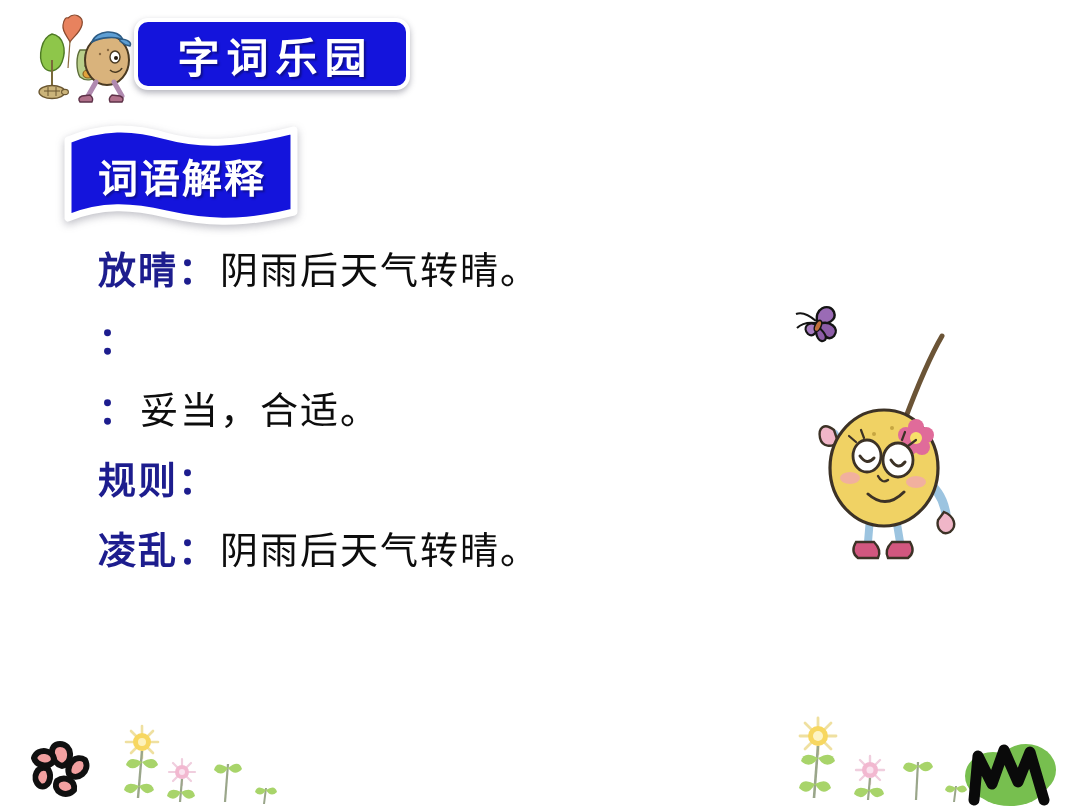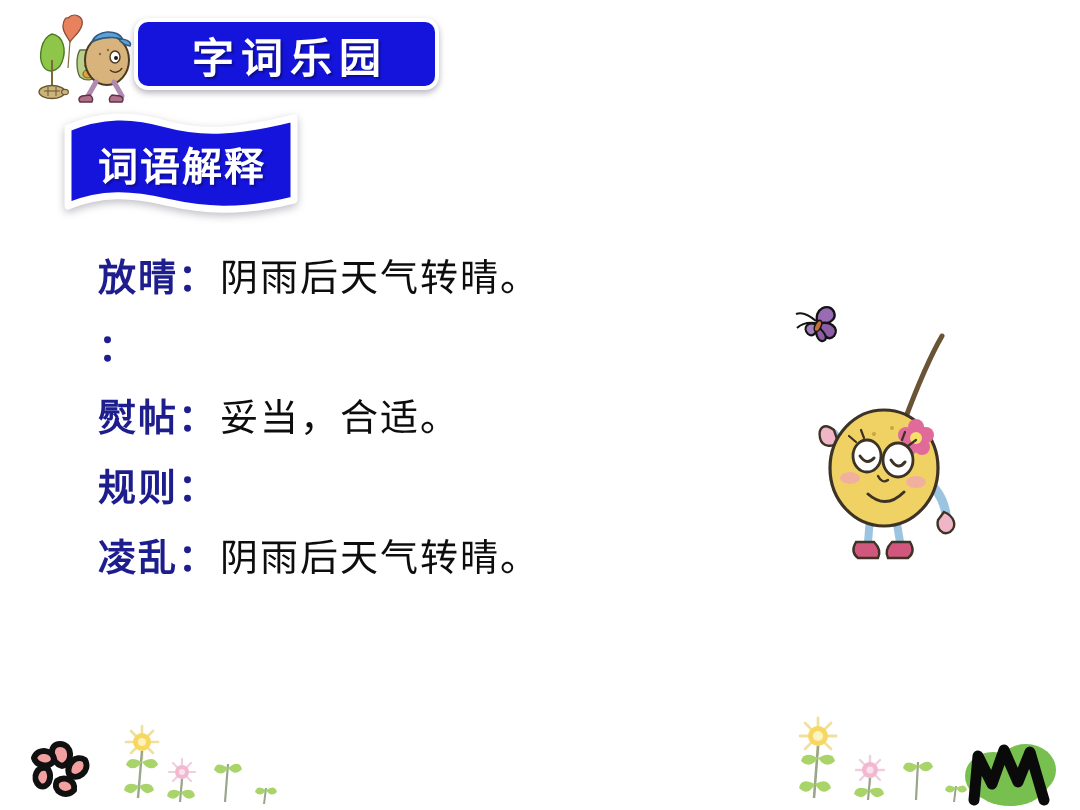--- a/index.html
+++ b/index.html
@@ -28,21 +28,20 @@
     height: 96px;
   }
 
   
   #title-banner {
     position: absolute;
     left: 134px;
     top: 18px;
     width: 276px;
     height: 72px;
-    padding-left: 29px;
   }
   #title-banner .plate {
     position: absolute;
     inset: 0;
     background: #1414dc;
     border: 4px solid #ffffff;
     border-radius: 14px;
     box-shadow: 0 3px 6px rgba(70,70,90,0.40);
     box-sizing: border-box;
   }
@@ -58,21 +57,21 @@
     letter-spacing: 7px;
     text-indent: 7px;
     text-shadow: 2px 2px 2px rgba(0,0,0,0.35);
     font-family: "Liberation Serif", "DejaVu Serif", serif;
   }
 
   
   #subtitle-banner {
     position: absolute;
     left: 62px;
-    top: 112px;
+    top: 124px;
     width: 238px;
     height: 104px;
   }
   #subtitle-banner svg {
     position: absolute;
     inset: 0;
     width: 100%;
     height: 100%;
     filter: drop-shadow(0 3px 4px rgba(70,70,90,0.35));
   }
@@ -95,21 +94,21 @@
 
   
   #vocab-list {
     position: absolute;
     left: 98px;
     top: 232px;
     width: 780px;
   }
   .vocab-row {
     display: flex;
-    align-items: flex-end;
+    align-items: center;
     height: 70px;
     white-space: nowrap;
   }
   .vocab-term {
     color: #1d1d8e;
     font-size: 38px;
     font-weight: bold;
     letter-spacing: 2px;
     font-family: "Liberation Serif", "DejaVu Serif", serif;
   }
@@ -195,21 +194,20 @@
       <span class="vocab-term">放晴</span>
       <span class="vocab-sep">：</span>
       <span class="vocab-def">阴雨后天气转晴。</span>
     </div>
 
     <div class="vocab-row">
       <span class="vocab-sep">：</span>
     </div>
 
     <div class="vocab-row">
-      <span class="vocab-term">熨帖</span>
       <span class="vocab-sep">：</span>
       <span class="vocab-def">妥当，合适。</span>
     </div>
 
     <div class="vocab-row">
       <span class="vocab-term">规则</span>
       <span class="vocab-sep">：</span>
     </div>
 
     <div class="vocab-row">

